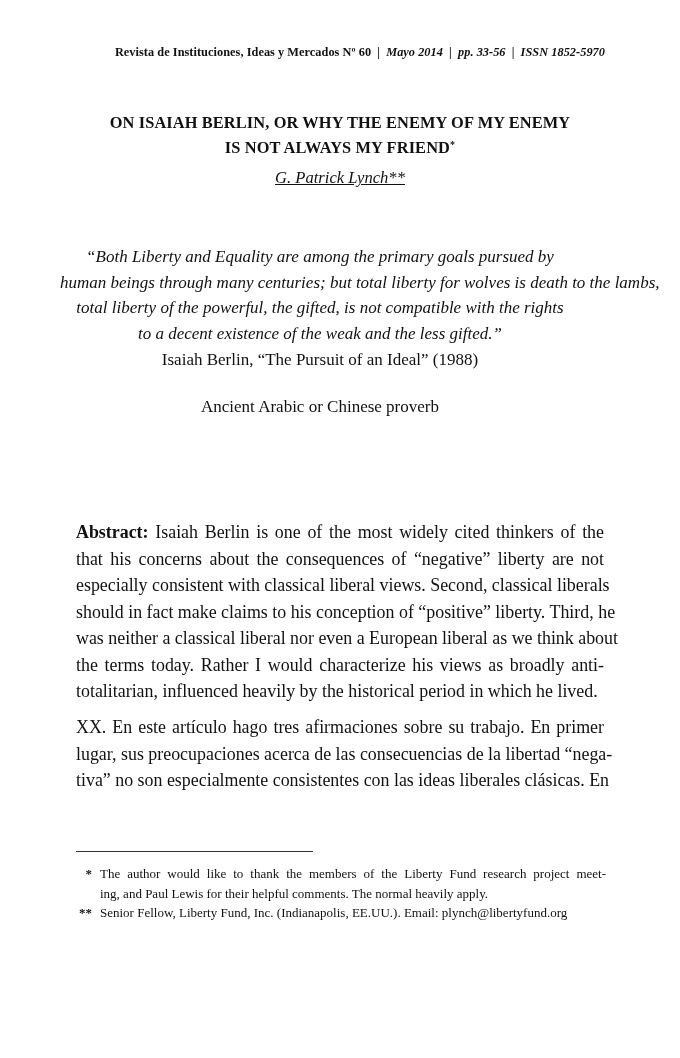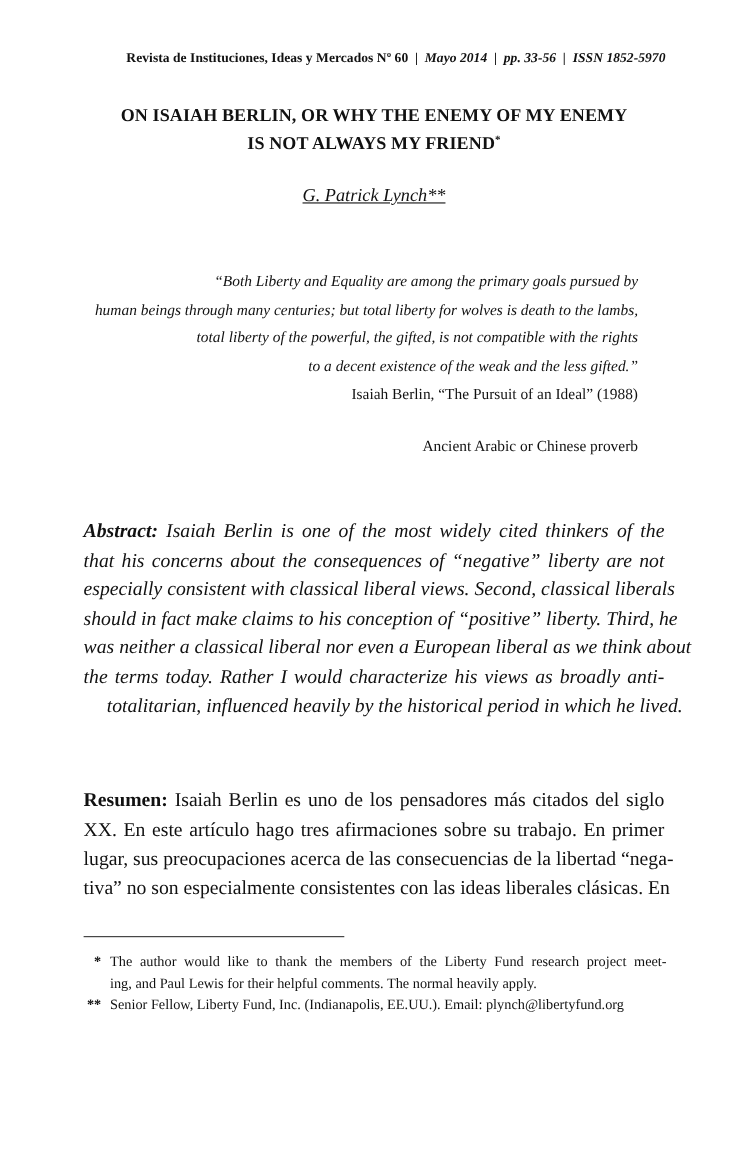--- a/index.html
+++ b/index.html
@@ -23,21 +23,21 @@
       text-align: right;
       font-size: 12.3px;
       white-space: nowrap;
       letter-spacing: 0.05px;
       font-weight: bold;
     }
     .running-header .it { font-style: italic; }
     .running-header .sep { margin: 0 3px; }
     .title {
       position: absolute;
-      top: 92px;
+      top: 110px;
       left: 60px;
       width: 560px;
       text-align: center;
       font-weight: bold;
       font-size: 16.4px;
       line-height: 25px;
       letter-spacing: 0.1px;
     }
     .title sup {
       font-size: 10px;
@@ -51,22 +51,22 @@
       width: 560px;
       text-align: center;
       font-style: italic;
       font-size: 16.6px;
       text-decoration: underline;
     }
     .epigraph {
       position: absolute;
       left: 60px;
       width: 520px;
-      text-align: right;
-      font-size: 14px;
+      text-align: center;
+      font-size: 17px;
       line-height: 25.7px;
       font-family: Liberation Serif, serif;
     }
     .epigraph .quote-line { font-style: italic; display: block; white-space: nowrap; }
     .epigraph .attribution { display: block; white-space: nowrap; }
     .epigraph-1 { top: 244px; }
     .epigraph-2 { top: 394px; }
     .para {
       position: absolute;
       left: 76px;
@@ -75,23 +75,23 @@
       line-height: 26.5px;
       text-align: justify;
     }
     .para .line {
       display: block;
       text-align: justify;
       text-align-last: justify;
       white-space: nowrap;
       height: 26.5px;
     }
-    .para .line.last { text-align-last: left; margin-left: 21px; }
+    .para .line.last { text-align-last: left; }
     .para .label { font-weight: bold; }
-    .abstract { top: 469px; font-style: italic; }
+    .abstract { top: 519px; }
     .resumen { top: 714px; }
     .footnote-rule {
       position: absolute;
       top: 851px;
       left: 76px;
       width: 237px;
       height: 0;
       border-top: 1px solid #333333;
     }
     .footnotes {
@@ -157,21 +157,20 @@
   <span class="line"><span class="label">Abstract:</span><span> Isaiah Berlin is one of the most widely cited thinkers of the</span></span>
   <span class="line">that his concerns about the consequences of “negative” liberty are not</span>
   <span class="line">especially consistent with classical liberal views. Second, classical liberals</span>
   <span class="line">should in fact make claims to his conception of “positive” liberty. Third, he</span>
   <span class="line">was neither a classical liberal nor even a European liberal as we think about</span>
   <span class="line">the terms today. Rather I would characterize his views as broadly anti-</span>
   <span class="line last">totalitarian, influenced heavily by the historical period in which he lived.</span>
 </div>
 
 <div class="para resumen">
-  <span class="line"><span class="label">Resumen:</span><span> Isaiah Berlin es uno de los pensadores más citados del siglo</span></span>
   <span class="line">XX. En este artículo hago tres afirmaciones sobre su trabajo. En primer</span>
   <span class="line">lugar, sus preocupaciones acerca de las consecuencias de la libertad “nega-</span>
   <span class="line">tiva” no son especialmente consistentes con las ideas liberales clásicas. En</span>
 </div>
 
 <div class="footnote-rule"></div>
 
 <div class="footnotes">
   <div class="footnote">
     <span class="marker">*</span>

